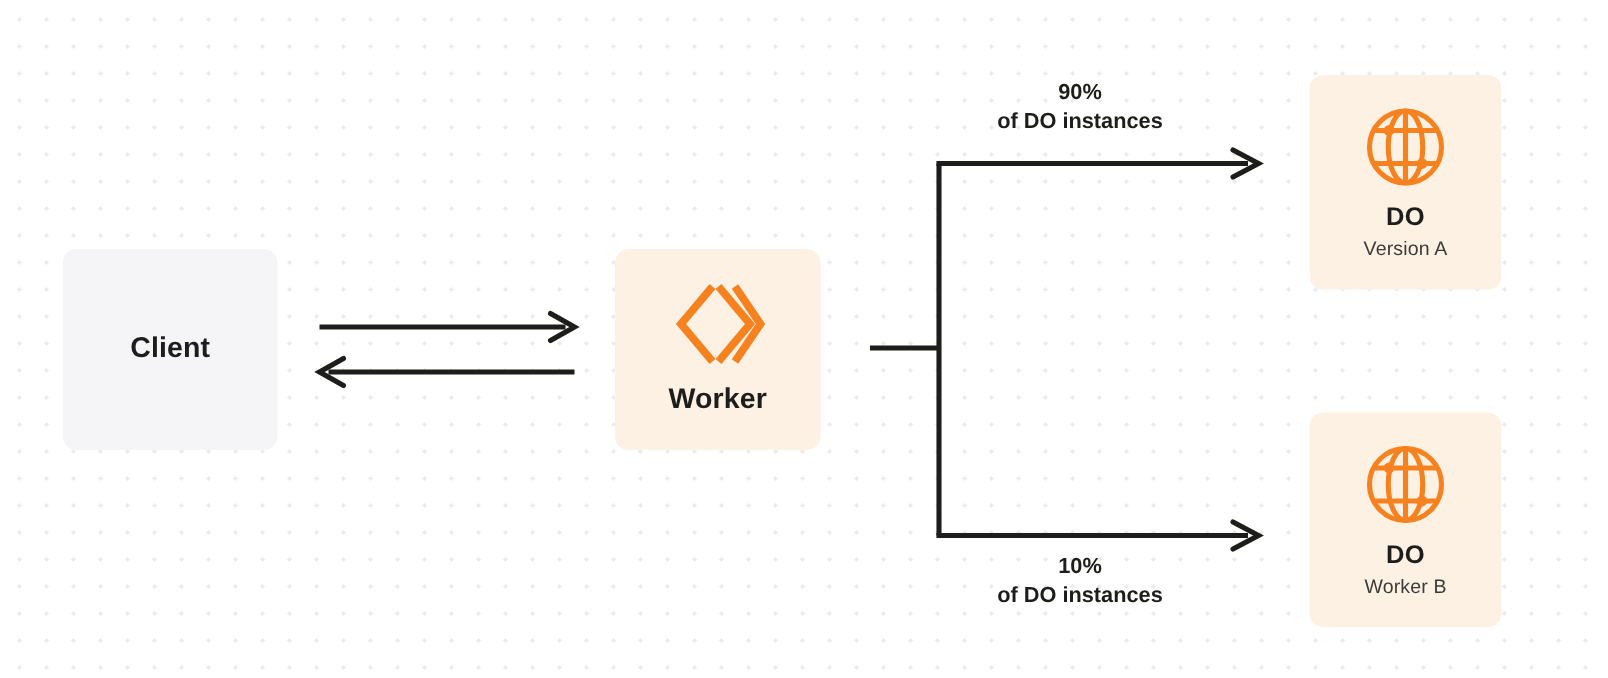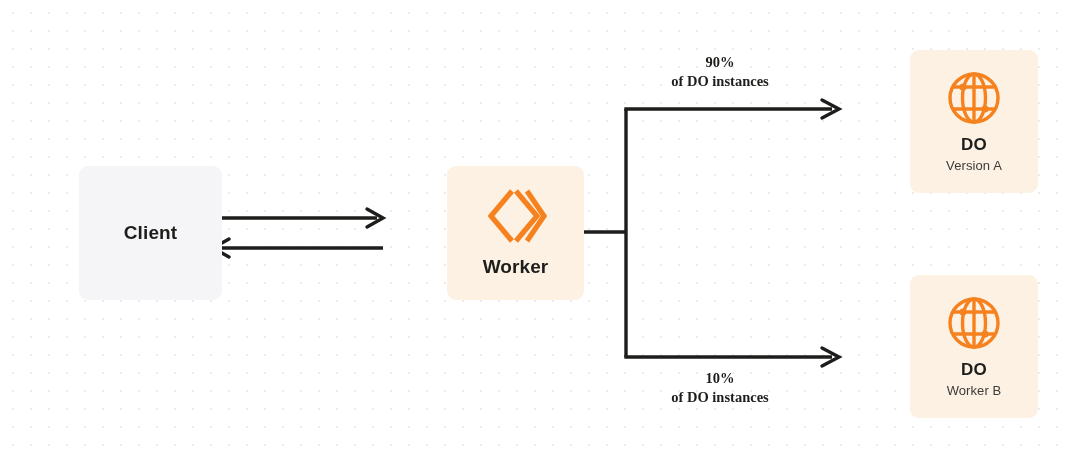--- a/index.html
+++ b/index.html
@@ -26,21 +26,20 @@
 
   
   .node {
     position: absolute;
     box-sizing: border-box;
     display: flex;
     flex-direction: column;
     align-items: center;
     justify-content: center;
     border-radius: 9px;
-    margin-left: 37px;
   }
 
   .node-client {
     left: 42px;
     top: 166px;
     width: 143px;
     height: 134px;
     background-color: #f5f5f7;
   }
   .node-client .node-title {
@@ -106,21 +105,20 @@
 
   
   .edge-label {
     position: absolute;
     text-align: center;
     font-size: 14.5px;
     font-weight: bold;
     color: #1d1d1b;
     line-height: 19px;
     white-space: nowrap;
-    font-family: Liberation Serif, serif;
   }
   .edge-label .pct { display: block; }
   .edge-label .sub { display: block; }
 
   .edge-label-top {
     left: 613px;
     top: 53px;
     width: 214px;
   }
   .edge-label-bottom {

